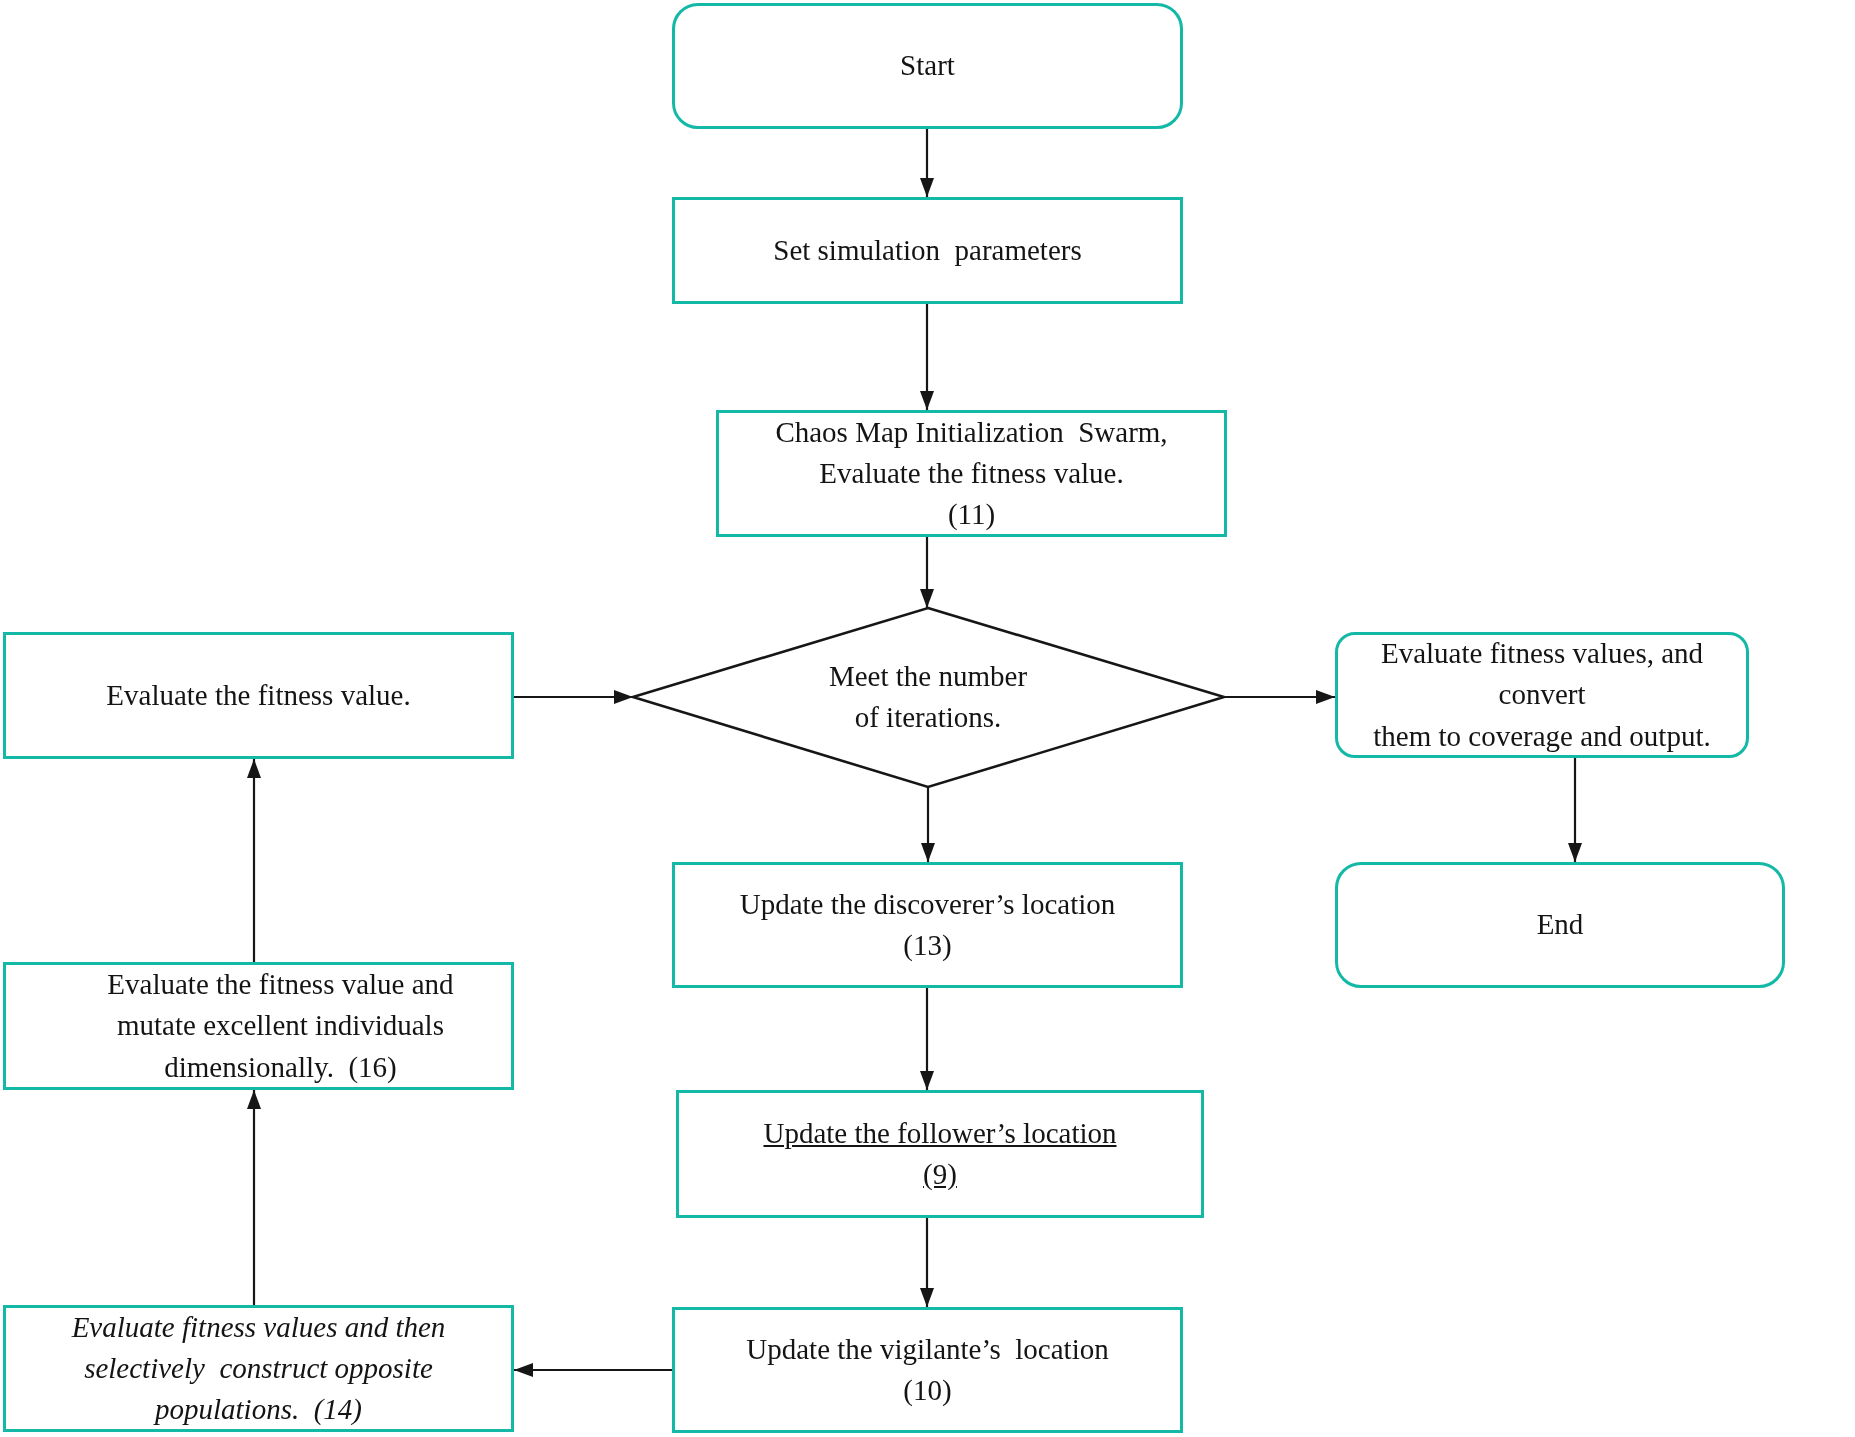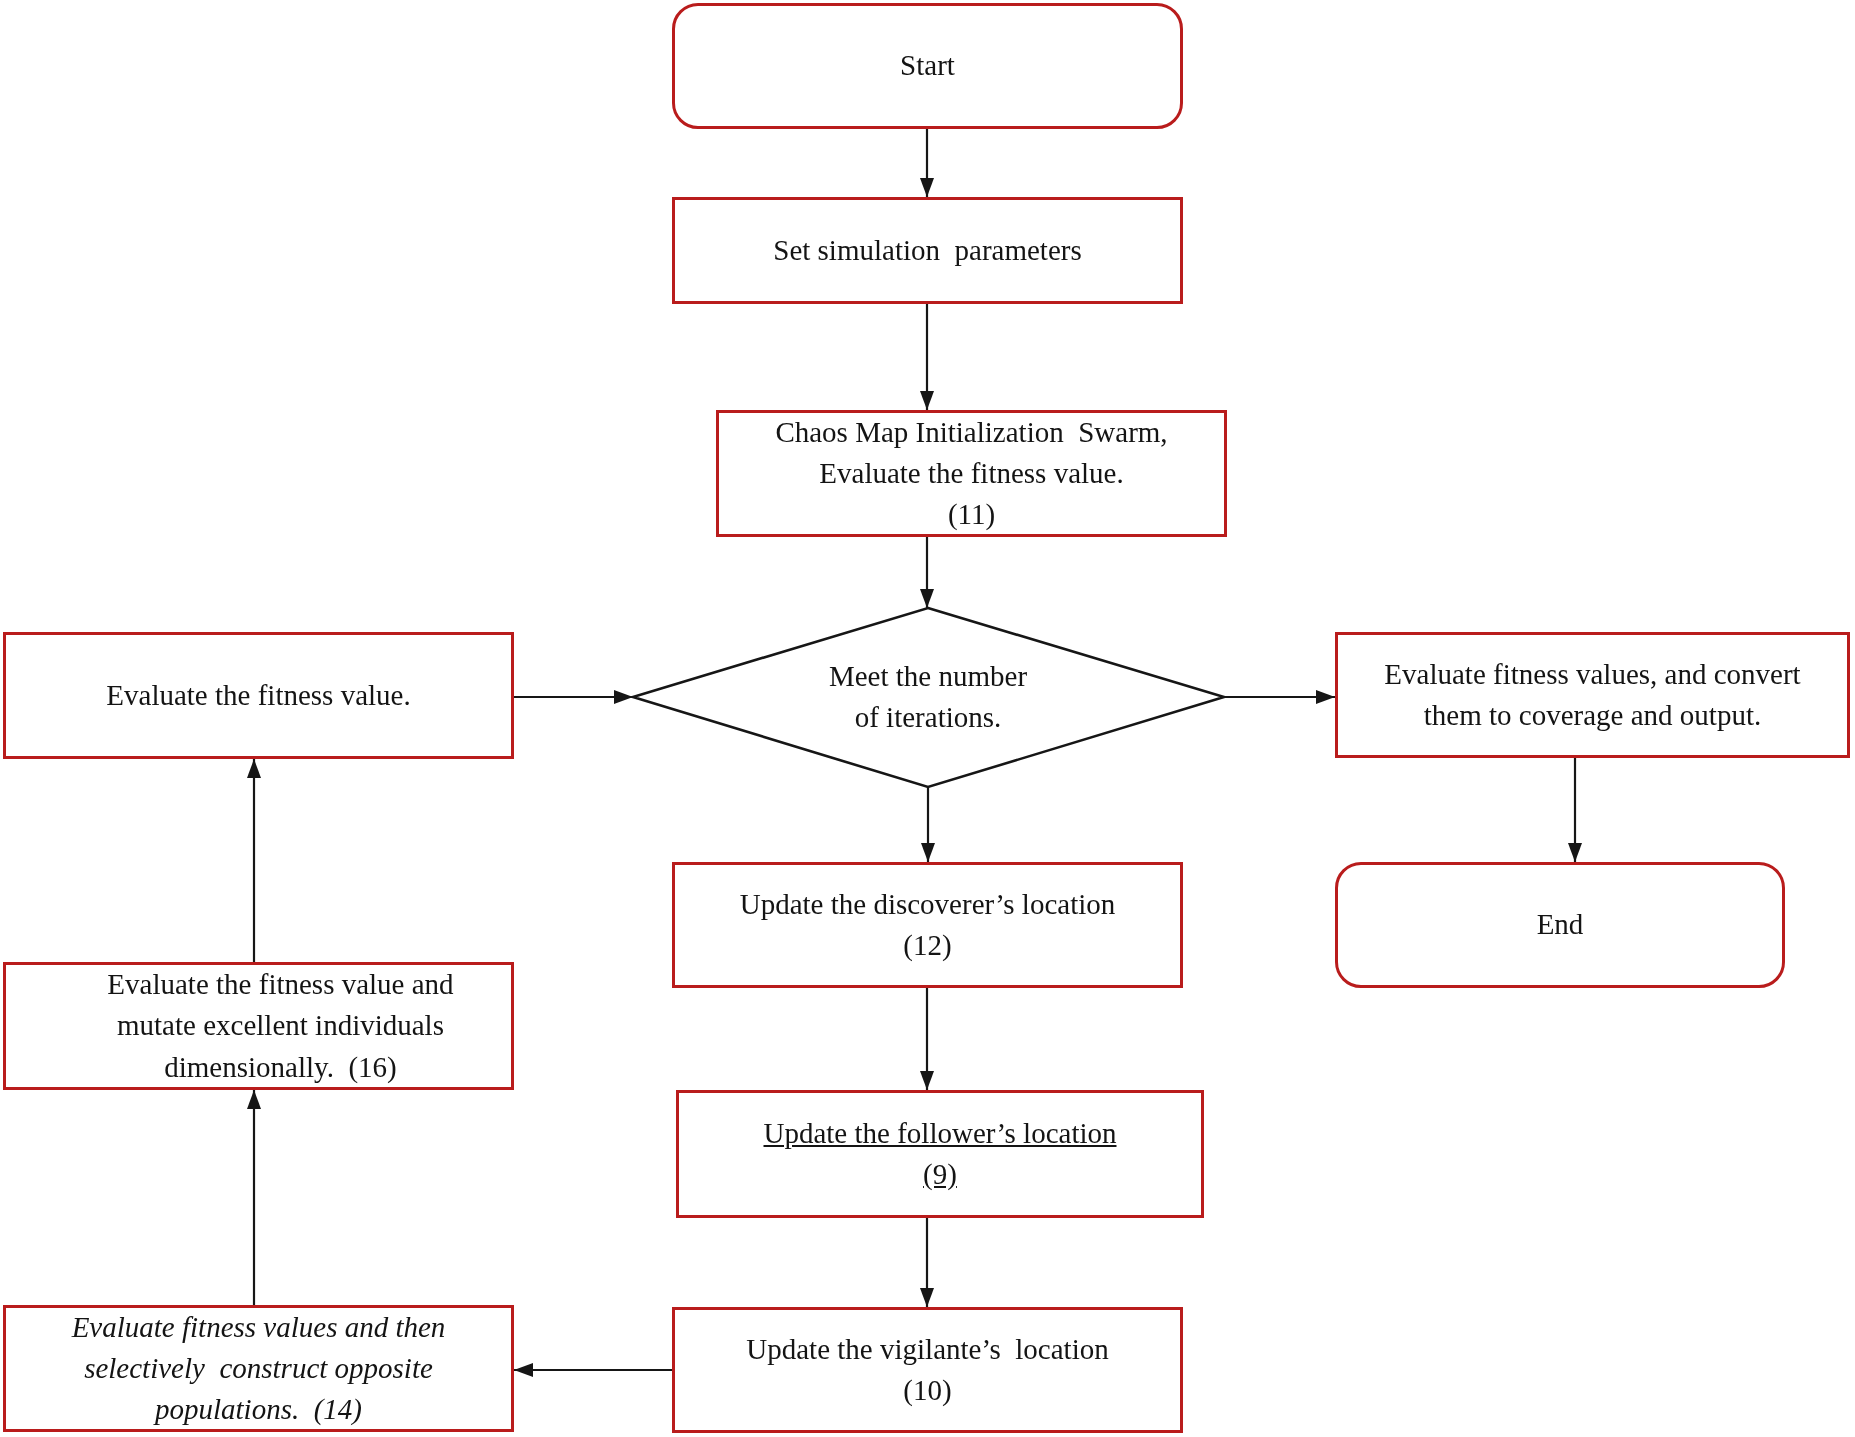--- a/index.html
+++ b/index.html
@@ -23,21 +23,21 @@
     z-index: 1;
   }
   .node {
     position: absolute;
     box-sizing: border-box;
     display: flex;
     align-items: center;
     justify-content: center;
     text-align: center;
     background: #ffffff;
-    border: 3px solid #b91c1c;
+    border: 3px solid #14b8a6;
     z-index: 2;
     font-size: 29px;
     line-height: 1.42;
   }
   .node .label {
     white-space: pre-line;
     display: block;
     padding: 0 8px;
   }
   .node.terminal {
@@ -47,21 +47,21 @@
     border: none;
     background: transparent;
     z-index: 3;
   }
   
   .n-start        { left: 672px;  top: 3px;    width: 511px; height: 126px; }
   .n-setparams    { left: 672px;  top: 197px;  width: 511px; height: 107px; }
   .n-chaosinit    { left: 672px;  top: 410px;  width: 511px; height: 127px; margin-left: 44px; }
   .n-diamondlabel { left: 728px;  top: 630px;  width: 400px; height: 134px; }
   .n-evalfitness  { left: 3px;    top: 632px;  width: 511px; height: 127px; }
-  .n-evalconvert  { left: 1335px; top: 632px;  width: 515px; height: 126px; }
+  .n-evalconvert  { left: 1335px; top: 632px;  width: 414px; height: 126px; border-radius: 20px; }
   .n-end          { left: 1335px; top: 862px;  width: 450px; height: 126px; }
   .n-discoverer   { left: 672px;  top: 862px;  width: 511px; height: 126px; }
   .n-follower     { left: 676px;  top: 1090px; width: 528px; height: 128px; text-decoration: underline; }
   .n-vigilante    { left: 672px;  top: 1307px; width: 511px; height: 126px; }
   .n-evalmutate   { left: 3px;    top: 962px;  width: 511px; height: 128px; padding-left: 44px; }
   .n-evalopposite { left: 3px;    top: 1305px; width: 511px; height: 127px; font-style: italic; }
 </style>
 </head>
 <body>
 
@@ -117,21 +117,21 @@
     <span class="label">Evaluate fitness values, and convert
 them to coverage and output.</span>
   </div>
 
   <div class="node terminal n-end">
     <span class="label">End</span>
   </div>
 
   <div class="node n-discoverer">
     <span class="label">Update the discoverer’s location
-(12)</span>
+(13)</span>
   </div>
 
   <div class="node n-follower">
     <span class="label">Update the follower’s location
 (9)</span>
   </div>
 
   <div class="node n-vigilante">
     <span class="label">Update the vigilante’s&nbsp; location
 (10)</span>

